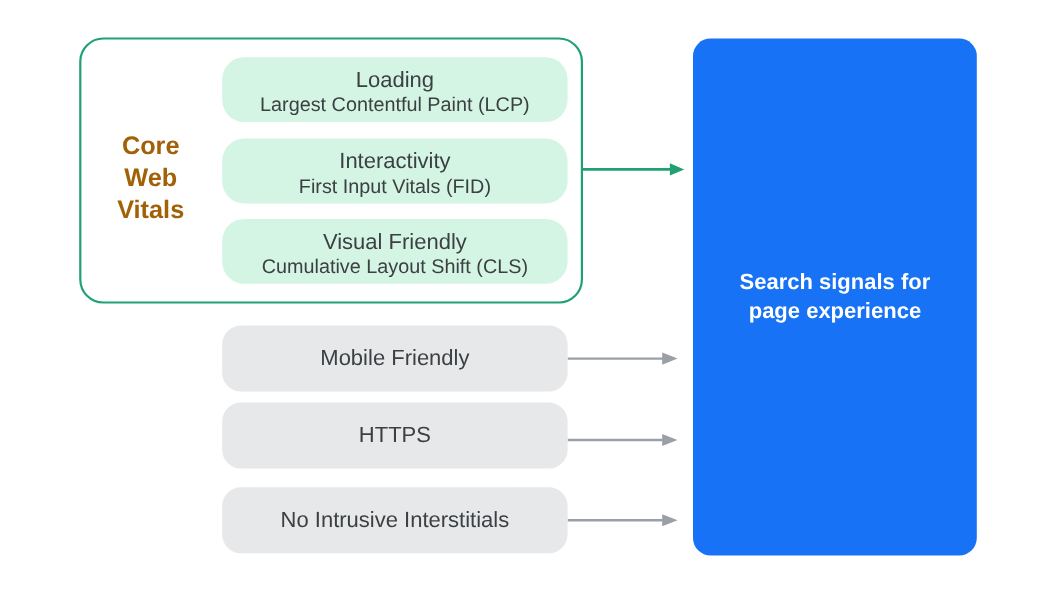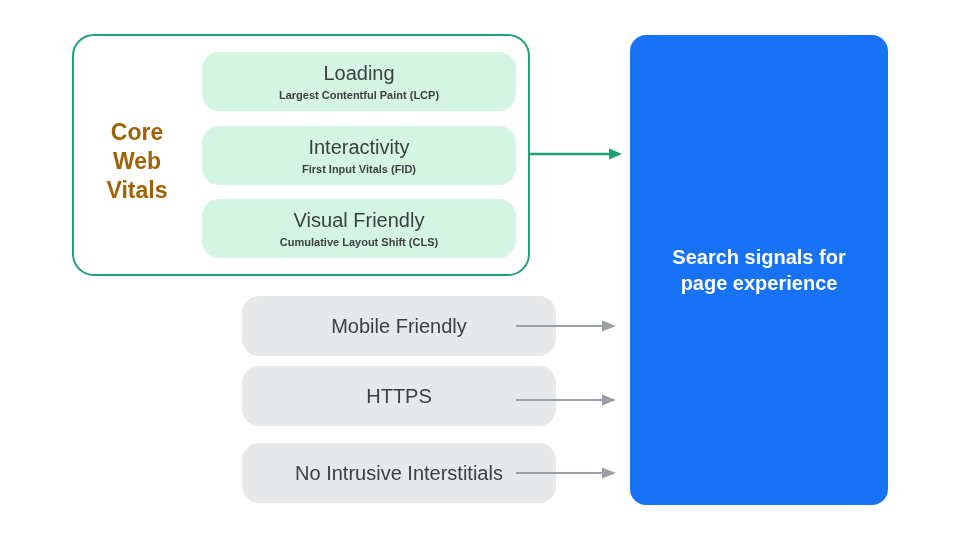--- a/index.html
+++ b/index.html
@@ -35,31 +35,31 @@
     left: 202px;
     width: 314px;
     display: flex;
     flex-direction: column;
     align-items: center;
     justify-content: center;
     border-radius: 17px;
     box-sizing: border-box;
     text-align: center;
   }
-  .pill-green { background: #d4f5e4; height: 59px; }
-  .pill-gray  { background: #e7e8e9; height: 60px; margin-left: 40px; }
+  .pill-green { background: #d4f5e4; height: 59px; border-radius: 20px; }
+  .pill-gray  { background: #e7e8e9; height: 60px; }
   .pill-title {
     font-size: 20px;
     font-weight: 500;
     color: #3c4043;
     line-height: 24px;
   }
   .pill-sub {
-    font-size: 11px;
-    font-weight: bold;
+    font-size: 18px;
+    font-weight: normal;
     color: #3c4043;
     line-height: 16px;
     margin-top: 2px;
   }
   .arrow { position: absolute; display: block; }
   .result-box {
     position: absolute;
     left: 630px; top: 35px;
     width: 258px; height: 470px;
     background: #1772f5;

